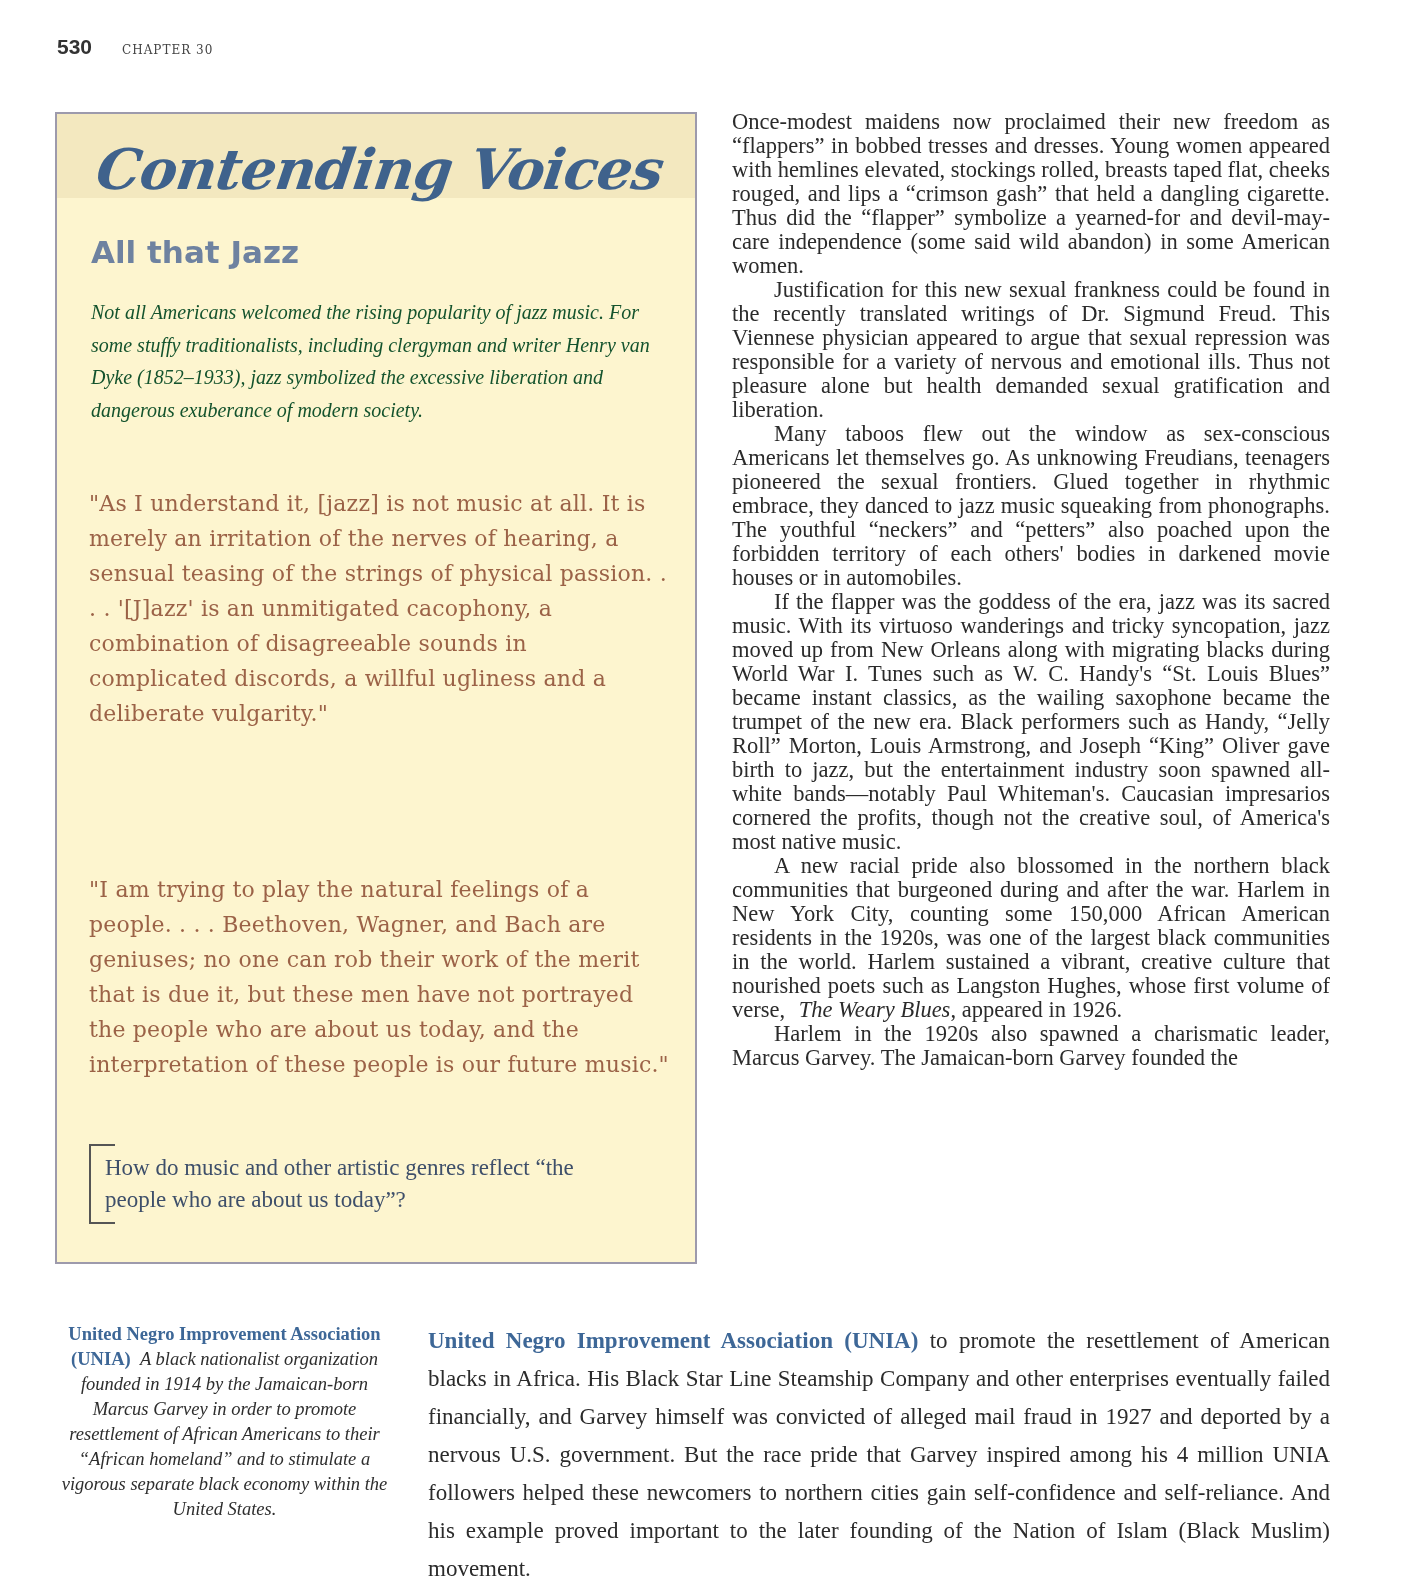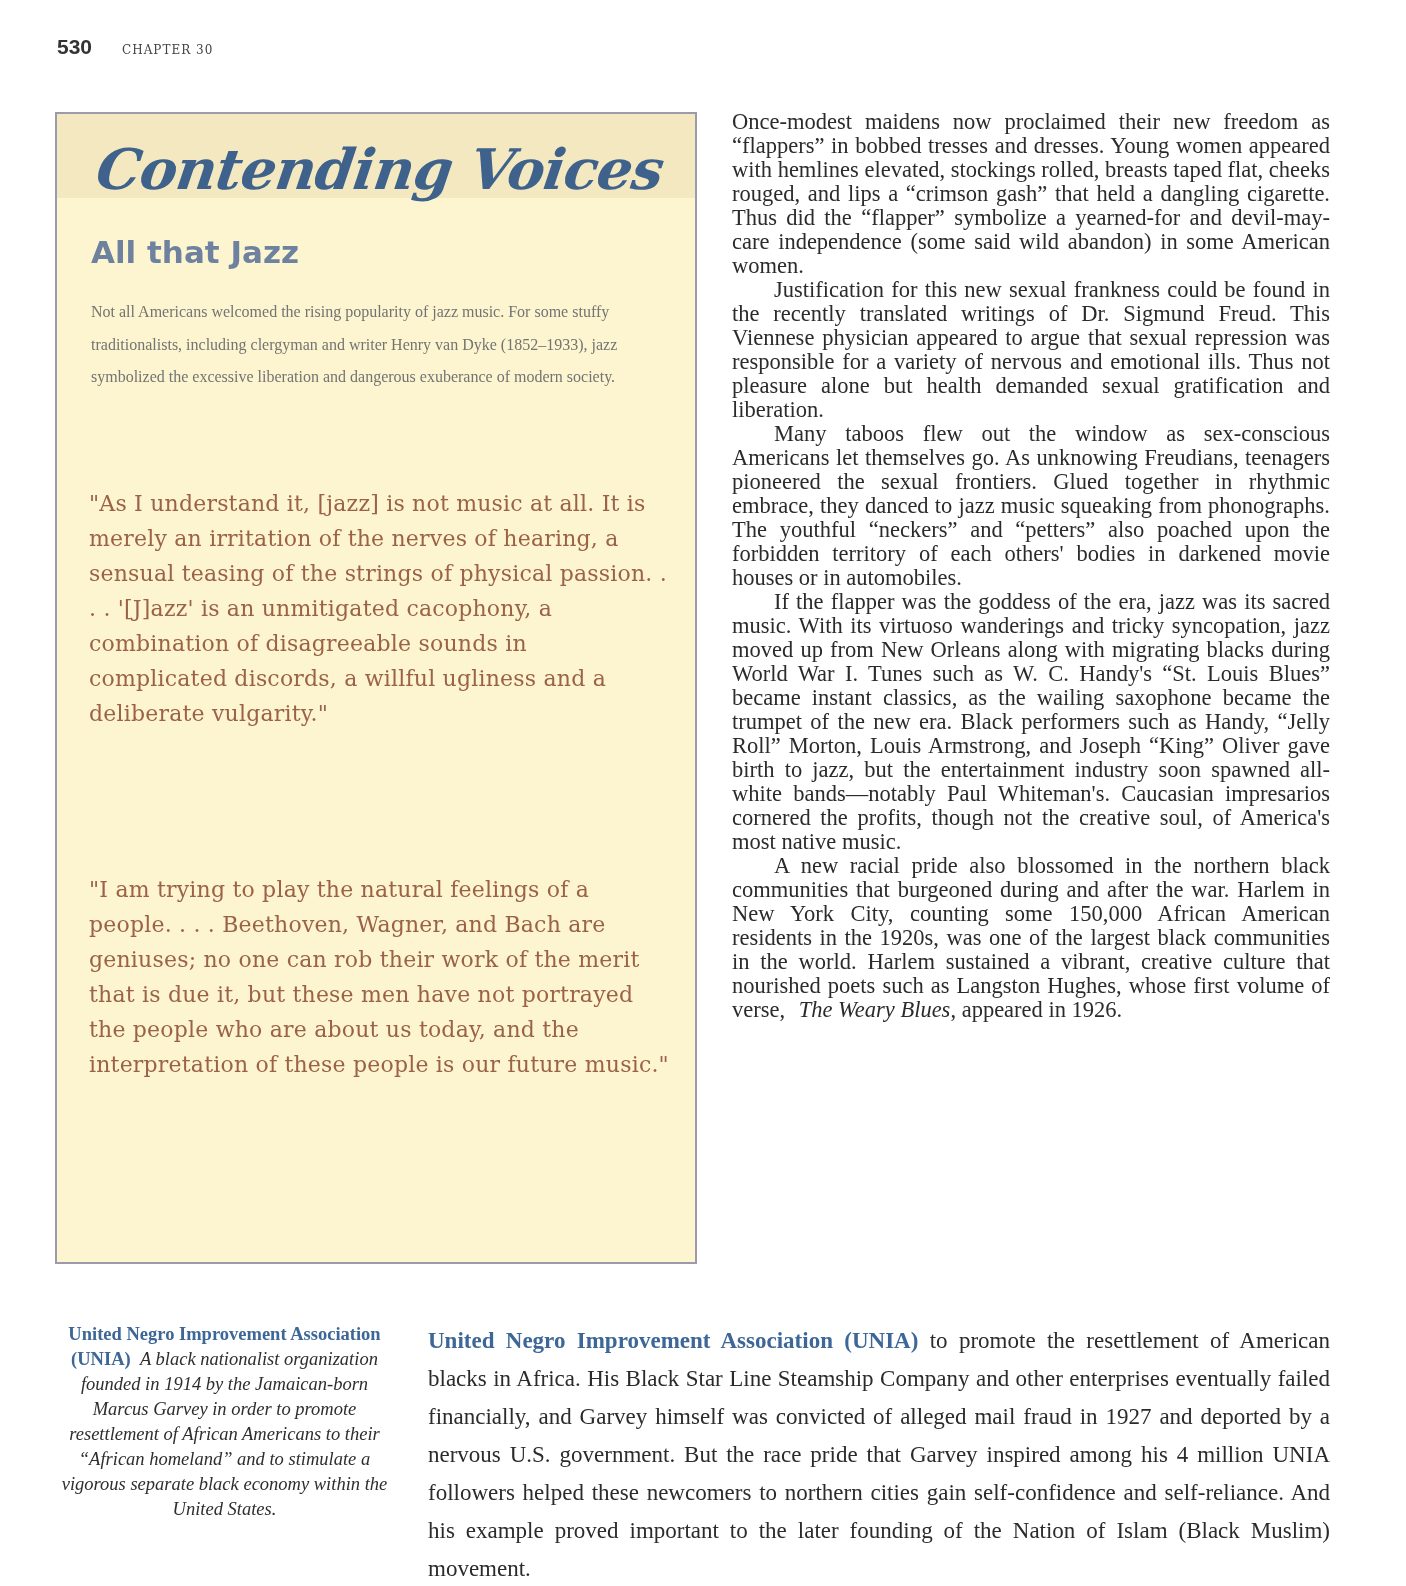--- a/index.html
+++ b/index.html
@@ -25,22 +25,22 @@
   .feature-title {
     position: absolute; left: 40px; top: 22px; font-family: "DejaVu Serif", serif;
     font-style: italic; font-weight: bold; font-size: 56px; color: #3f628c;
     letter-spacing: -1px; transform: skewX(-8deg);
   }
   .feature-subtitle {
     position: absolute; left: 34px; top: 120px; font-family: "DejaVu Sans", sans-serif;
     font-weight: bold; font-size: 31px; color: #6e82a0;
   }
   .intro, .intro2 {
-    position: absolute; left: 34px; width: 560px; 
-    font-size: 16px; line-height: 32.5px; color: #737373;
+    position: absolute; left: 34px; width: 560px; font-style: italic;
+    font-size: 20px; line-height: 32.5px; color: #14532d;
   }
   .intro { top: 182px; }
   .intro2 { top: 638px; }
   .quote {
     position: absolute; left: 32px; width: 580px; font-family: "DejaVu Serif", serif;
     font-size: 22px; line-height: 35px; color: #9b6247; letter-spacing: 0.2px;
   }
   .quote1 { top: 372px; }
   .quote2 { top: 758px; }
   .question {
@@ -83,28 +83,30 @@
   <span class="ch">CHAPTER 30</span>
 </div>
 
 <div class="feature-box">
   <div class="band"></div>
   <div class="feature-title">Contending Voices</div>
   <div class="feature-subtitle">All that Jazz</div>
   <div class="intro">Not all Americans welcomed the rising popularity of jazz music. For some stuffy traditionalists, including clergyman and writer Henry van Dyke (1852–1933), jazz symbolized the excessive liberation and dangerous exuberance of modern society.</div>
   <div class="quote quote1">"As I understand it, [jazz] is not music at all. It is merely an irritation of the nerves of hearing, a sensual teasing of the strings of physical passion. . . . '[J]azz' is an unmitigated cacophony, a combination of disagreeable sounds in complicated discords, a willful ugliness and a deliberate vulgarity."</div>
   <div class="quote quote2">"I am trying to play the natural feelings of a people. . . . Beethoven, Wagner, and Bach are geniuses; no one can rob their work of the merit that is due it, but these men have not portrayed the people who are about us today, and the interpretation of these people is our future music."</div>
+  <div class="question">How do music and other artistic genres reflect “the people who are about us today”?</div>
 </div>
 
 <div class="body-col">
   <p class="first">Once-modest maidens now proclaimed their new freedom as “flappers” in bobbed tresses and dresses. Young women appeared with hemlines elevated, stockings rolled, breasts taped flat, cheeks rouged, and lips a “crimson gash” that held a dangling cigarette. Thus did the “flapper” symbolize a yearned-for and devil-may-care independence (some said wild abandon) in some American women.</p>
   <p>Justification for this new sexual frankness could be found in the recently translated writings of Dr. Sigmund Freud. This Viennese physician appeared to argue that sexual repression was responsible for a variety of nervous and emotional ills. Thus not pleasure alone but health demanded sexual gratification and liberation.</p>
   <p>Many taboos flew out the window as sex-conscious Americans let themselves go. As unknowing Freudians, teenagers pioneered the sexual frontiers. Glued together in rhythmic embrace, they danced to jazz music squeaking from phonographs. The youthful “neckers” and “petters” also poached upon the forbidden territory of each others' bodies in darkened movie houses or in automobiles.</p>
   <p>If the flapper was the goddess of the era, jazz was its sacred music. With its virtuoso wanderings and tricky syncopation, jazz moved up from New Orleans along with migrating blacks during World War I. Tunes such as W. C. Handy's “St. Louis Blues” became instant classics, as the wailing saxophone became the trumpet of the new era. Black performers such as Handy, “Jelly Roll” Morton, Louis Armstrong, and Joseph “King” Oliver gave birth to jazz, but the entertainment industry soon spawned all-white bands—notably Paul Whiteman's. Caucasian impresarios cornered the profits, though not the creative soul, of America's most native music.</p>
   <p><span>A new racial pride also blossomed in the northern black communities that burgeoned during and after the war. Harlem in New York City, counting some 150,000 African American residents in the 1920s, was one of the largest black communities in the world. Harlem sustained a vibrant, creative culture that nourished poets such as Langston Hughes, whose first volume of verse, </span><em>The Weary Blues</em><span>, appeared in 1926.</span></p>
+  <p>Harlem in the 1920s also spawned a charismatic leader, Marcus Garvey. The Jamaican-born Garvey founded the</p>
 </div>
 
 <div class="body-wide">
   <p><span class="key-term">United Negro Improvement Association (UNIA)</span><span> to promote the resettlement of American blacks in Africa. His Black Star Line Steamship Company and other enterprises eventually failed financially, and Garvey himself was convicted of alleged mail fraud in 1927 and deported by a nervous U.S. government. But the race pride that Garvey inspired among his 4 million UNIA followers helped these newcomers to northern cities gain self-confidence and self-reliance. And his example proved important to the later founding of the Nation of Islam (Black Muslim) movement.</span></p>
 </div>
 
 <div class="glossary">
   <span class="term">United Negro Improvement Association (UNIA)</span>&nbsp;
   <span class="def">A black nationalist organization founded in 1914 by the Jamaican-born Marcus Garvey in order to promote resettlement of African Americans to their “African homeland” and to stimulate a vigorous separate black economy within the United States.</span>
 </div>

